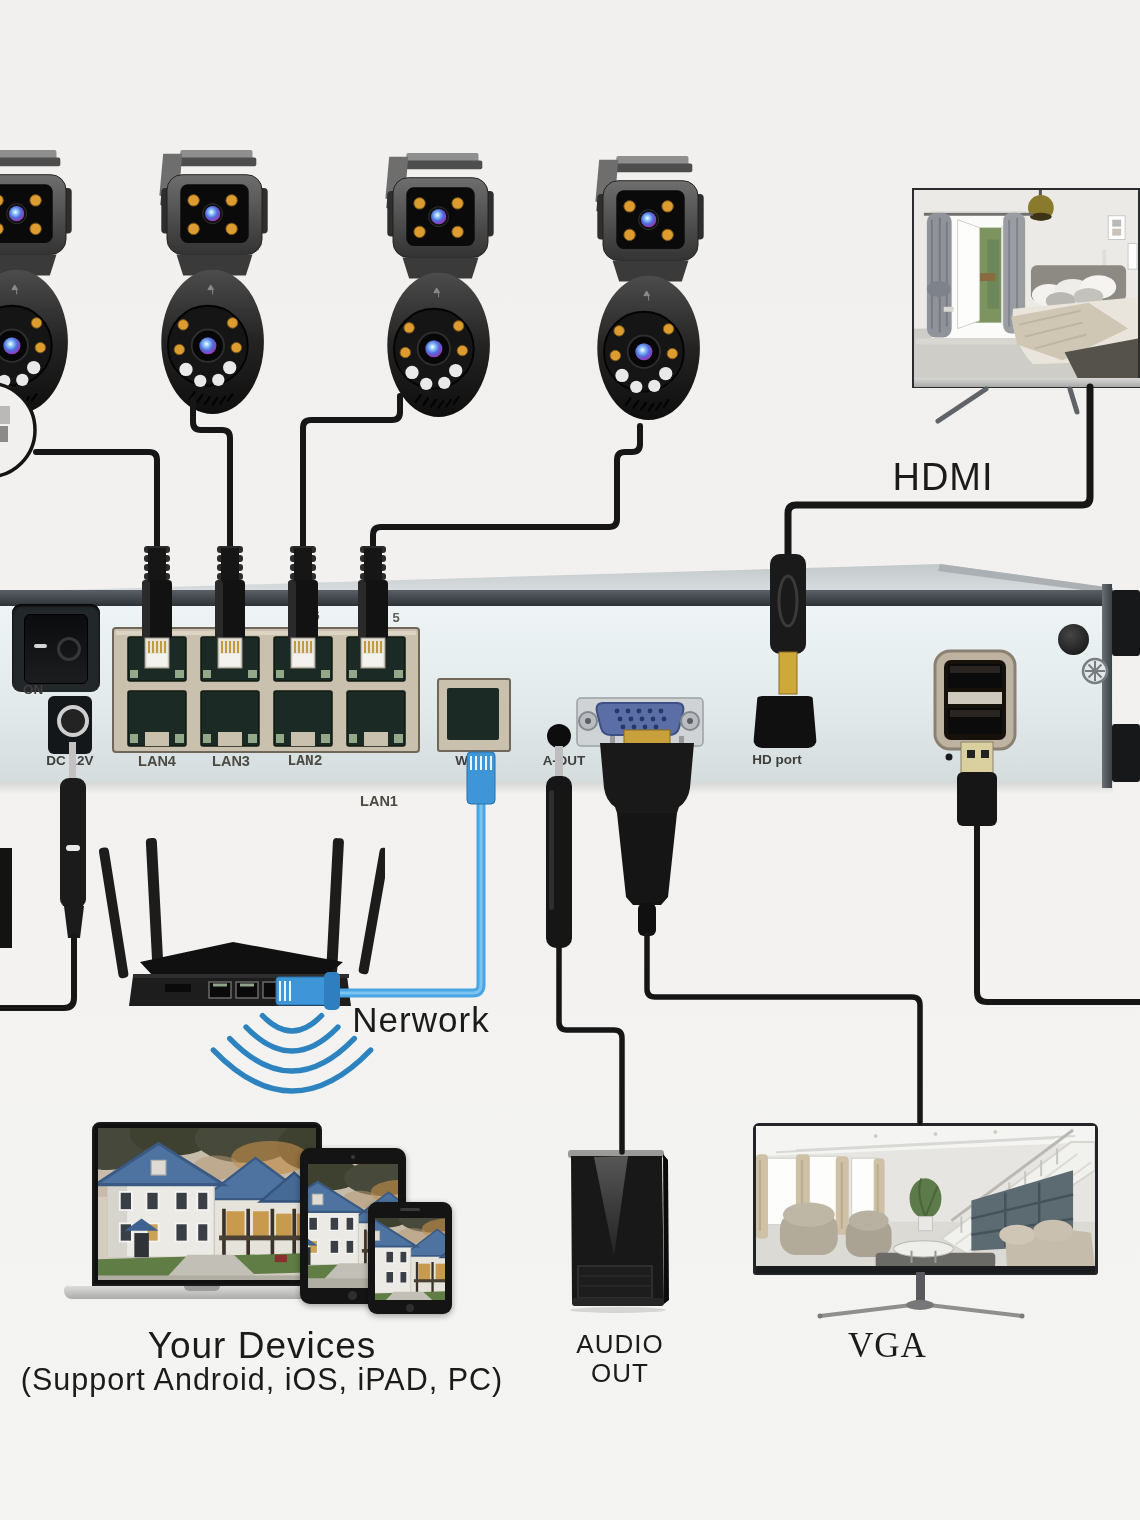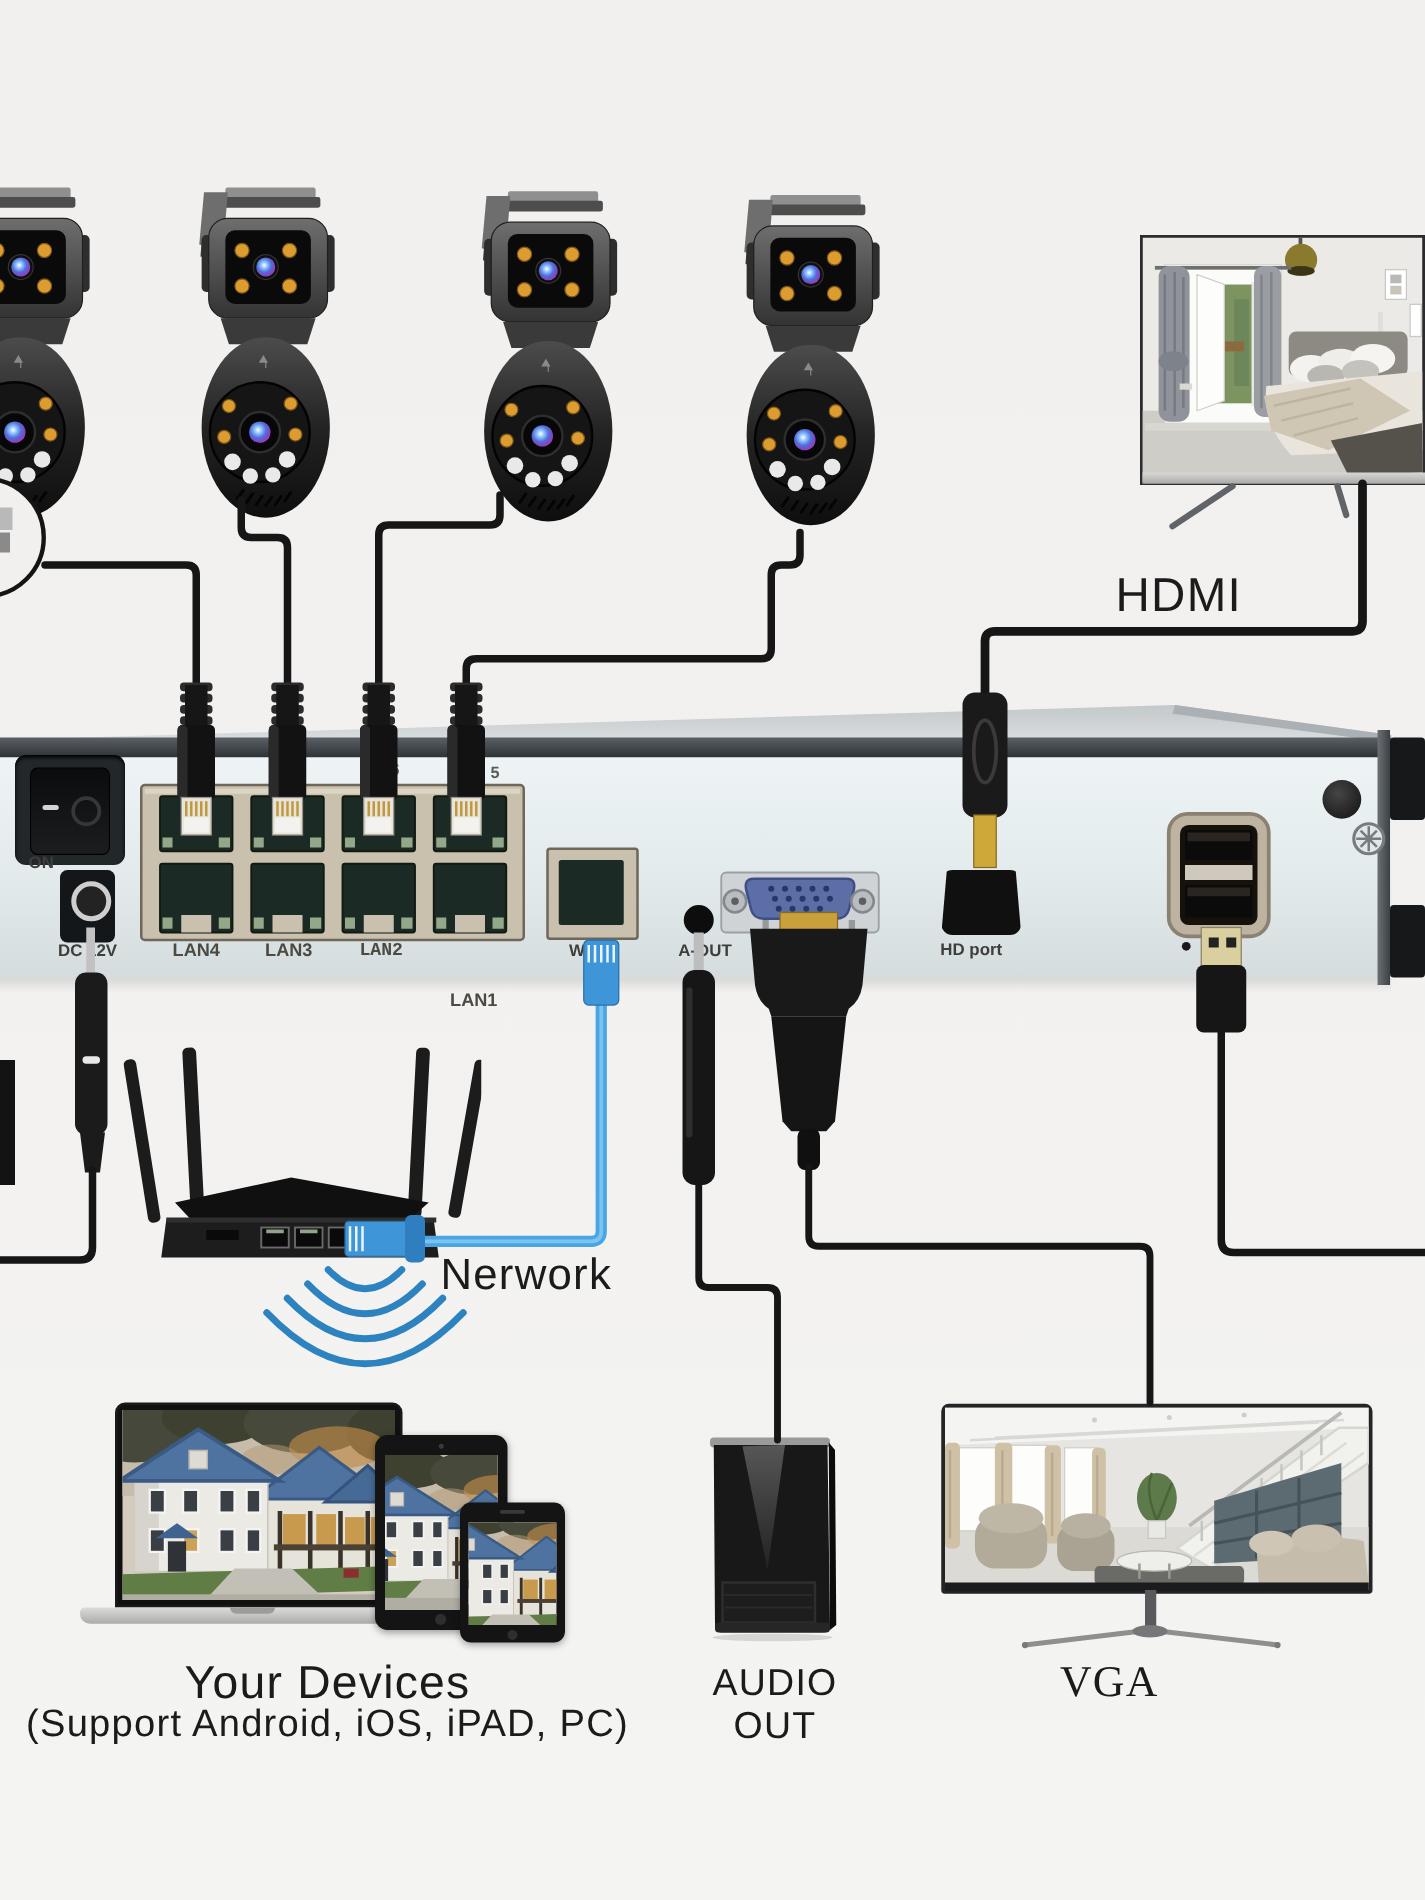--- a/index.html
+++ b/index.html
@@ -7,21 +7,21 @@
          background:linear-gradient(180deg,#f1f0ee 0%,#f2f1ef 45%,#f4f4f2 100%);}
   .abs{position:absolute;}
   .ctr{transform:translateX(-50%);}
   
   .title{left:80px;top:72px;width:560px;text-align:center;font-size:36px;color:#1e1e1e;letter-spacing:1px;}
   .subtitle{left:18px;top:110px;width:664px;text-align:center;font-size:33px;color:#de1d1d;letter-spacing:0px;}
   
   .lbl{color:#1b1b1b;letter-spacing:1px;}
   .lbl-hdmi{left:858px;top:456px;width:170px;text-align:center;font-size:38px;}
   .lbl-network{left:336px;top:1000px;width:170px;text-align:center;font-size:35px;}
-  .lbl-audio{left:540px;top:1330px;width:160px;text-align:center;font-size:30px;line-height:1.13;}
+  .lbl-audio{left:540px;top:1330px;width:160px;text-align:center;font-size:26px;line-height:1.13;}
   .lbl-vga{left:848px;top:1326px;width:165px;text-align:left;font-size:35px;font-family:Liberation Serif, serif;}
   .lbl-devt{left:12px;top:1325px;width:500px;text-align:center;font-size:37px;}
   .lbl-devs{left:6px;top:1362px;width:512px;text-align:center;font-size:30.5px;}
   
   .nvr-top{left:0;top:558px;width:1140px;height:48px;}
   .nvr-band{left:0;top:590px;width:1113px;height:16px;background:linear-gradient(180deg,#5a6065,#2d3237);}
   .nvr-face{left:0;top:606px;width:1113px;height:176px;
             background:linear-gradient(180deg,#eef4f5 0%,#e2eaec 55%,#d4dcde 100%);}
   .nvr-shadow{left:0;top:782px;width:1113px;height:12px;background:linear-gradient(180deg,#bfc2c1,rgba(255,255,255,0));opacity:.55;}
   .nvr-strip{left:1102px;top:584px;width:10px;height:204px;background:linear-gradient(90deg,#6a7074,#3c4145);}

